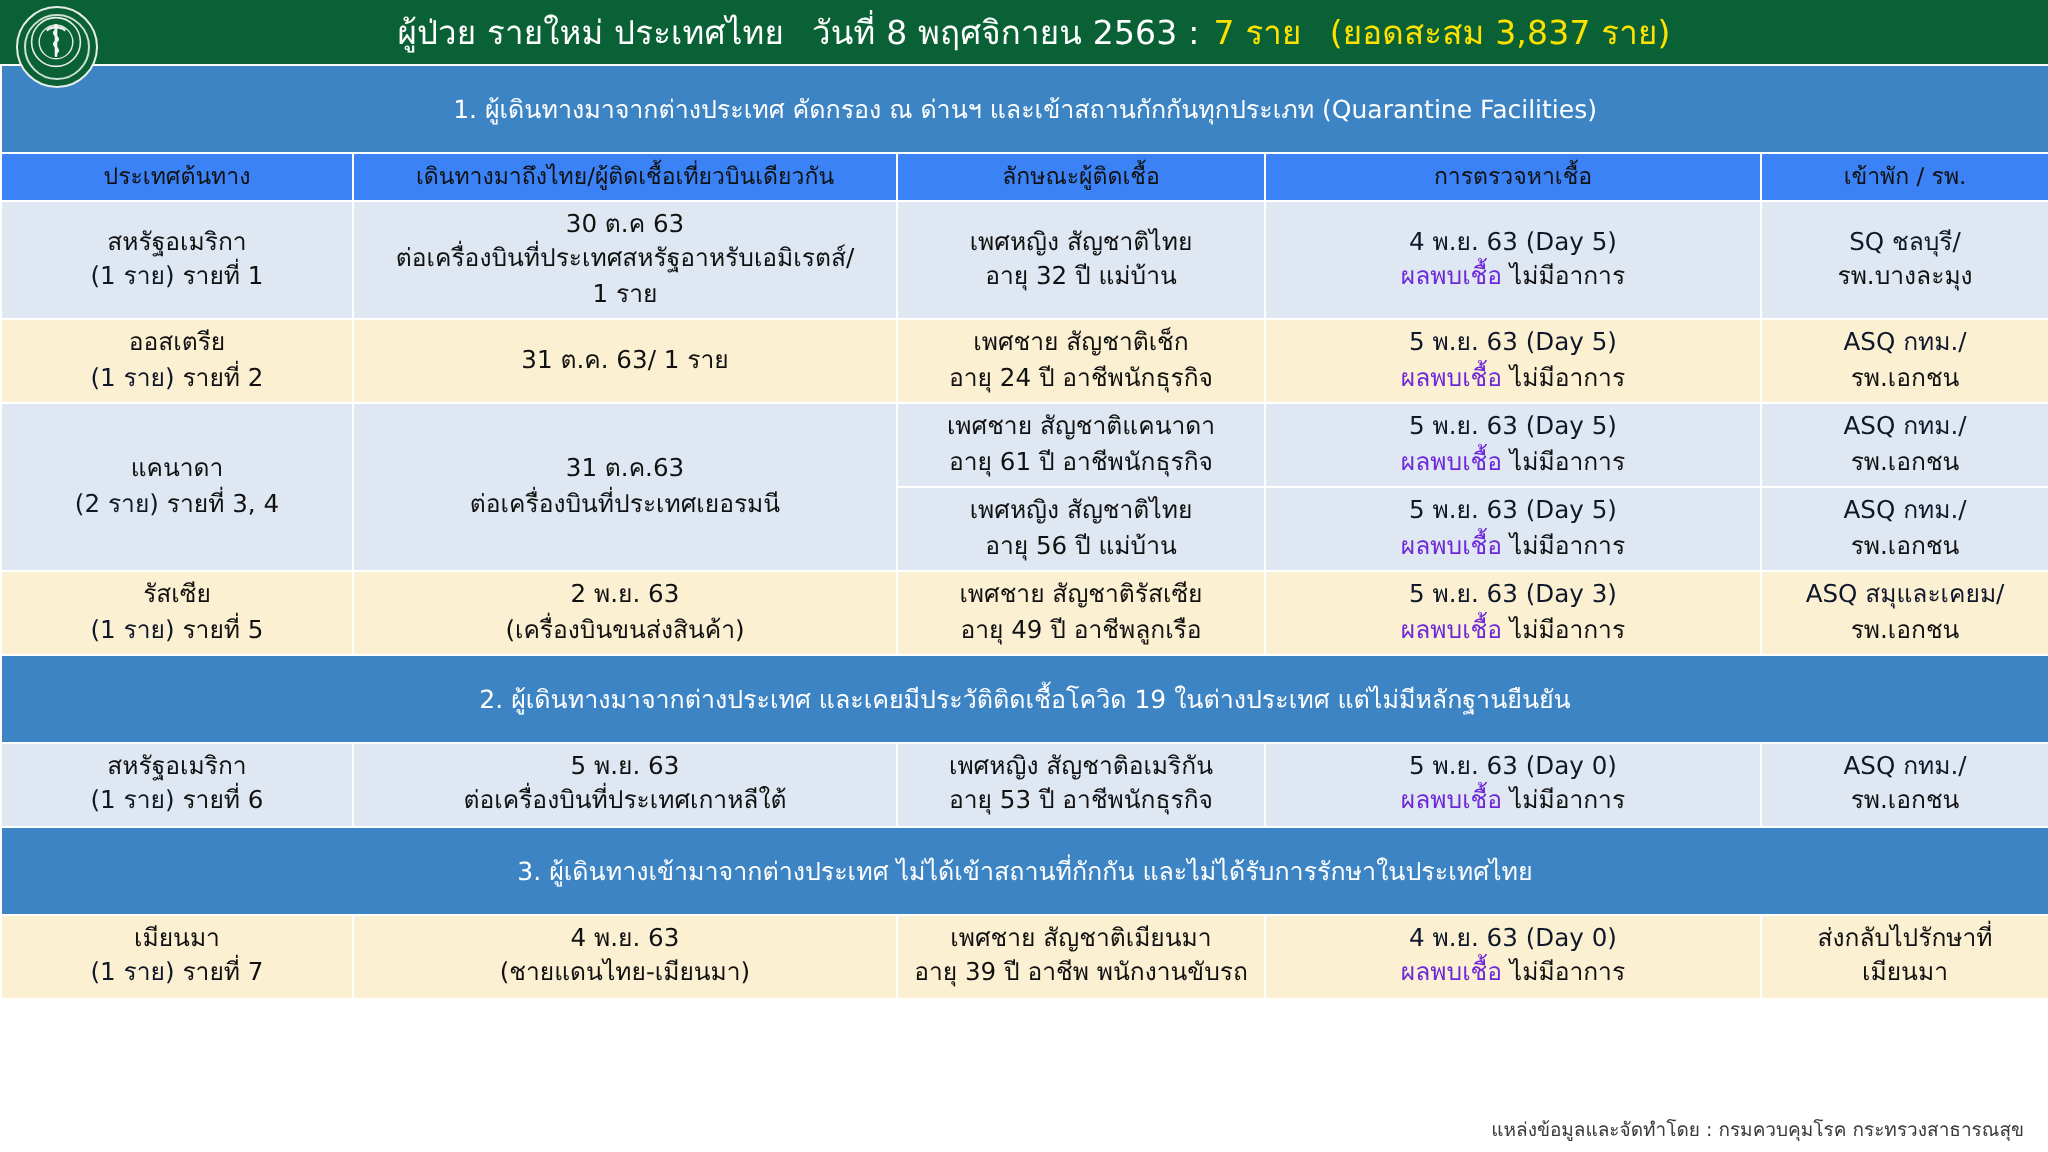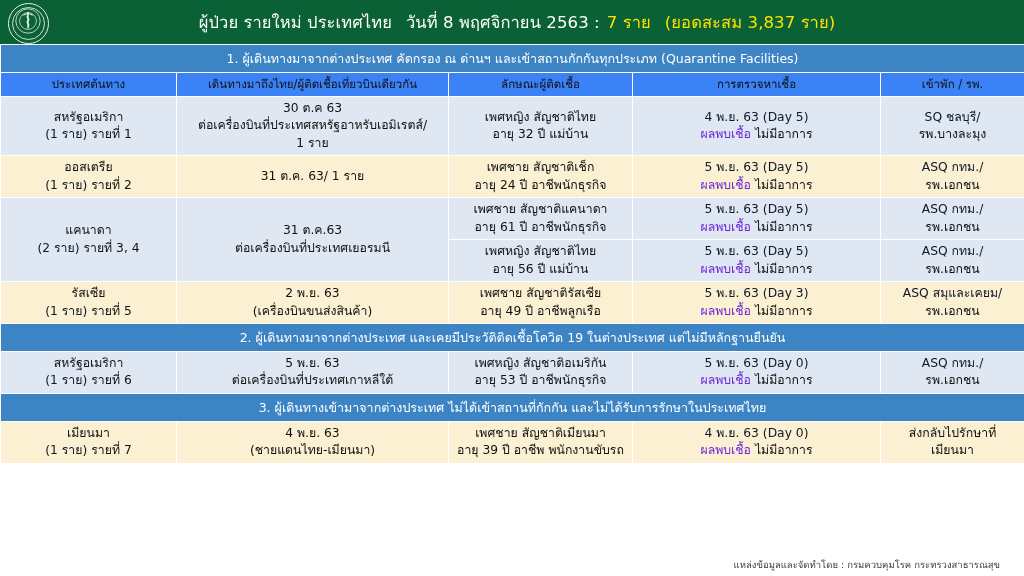--- a/index.html
+++ b/index.html
@@ -7,21 +7,21 @@
     width: 1024px; height: 576px;
     background: #ffffff;
     font-family: "DejaVu Sans", "Liberation Sans", sans-serif;
     overflow: hidden;
   }
   #page { position: relative; width: 1024px; height: 576px; background: #ffffff; }
 
   
   .banner {
     position: relative;
-    height: 44px;
+    height: 32px;
     background: #0a6135;
     display: flex;
     align-items: center;
   }
   .logo-wrap {
     position: absolute;
     left: 6px; top: 1px;
     width: 44px; height: 44px;
     display: flex; align-items: center; justify-content: center;
   }
@@ -62,21 +62,21 @@
     border: 1px solid #ffffff;
     vertical-align: middle;
     text-align: center;
     padding: 3px 4px;
     line-height: 1.42;
   }
   .section-row td {
     background: #3c84c4;
     color: #ffffff;
     font-size: 12.5px;
-    height: 28px;
+    height: 44px;
     padding: 4px 6px;
     border-left-color: #3c84c4;
     border-right-color: #3c84c4;
   }
   .colhead td {
     background: #3b82f6;
     color: #111111;
     font-size: 11.5px;
     height: 24px;
   }
@@ -84,21 +84,21 @@
   .r-cream td { background: #fcf0d2; }
   td.cell { font-size: 12.3px; color: #111111; }
   .blue  { color: #0f172a; }
   .red   { color: #6d28d9; }
   .lineblk { display: block; }
   .nowrapish { white-space: nowrap; }
 
   
   .footer {
     position: absolute;
-    right: 24px;
+    right: 12px;
     bottom: 4px;
     font-size: 9.5px;
     color: #3a3a3a;
     white-space: nowrap;
     margin-left: 47px;
   }
 </style>
 </head>
 <body>
 

